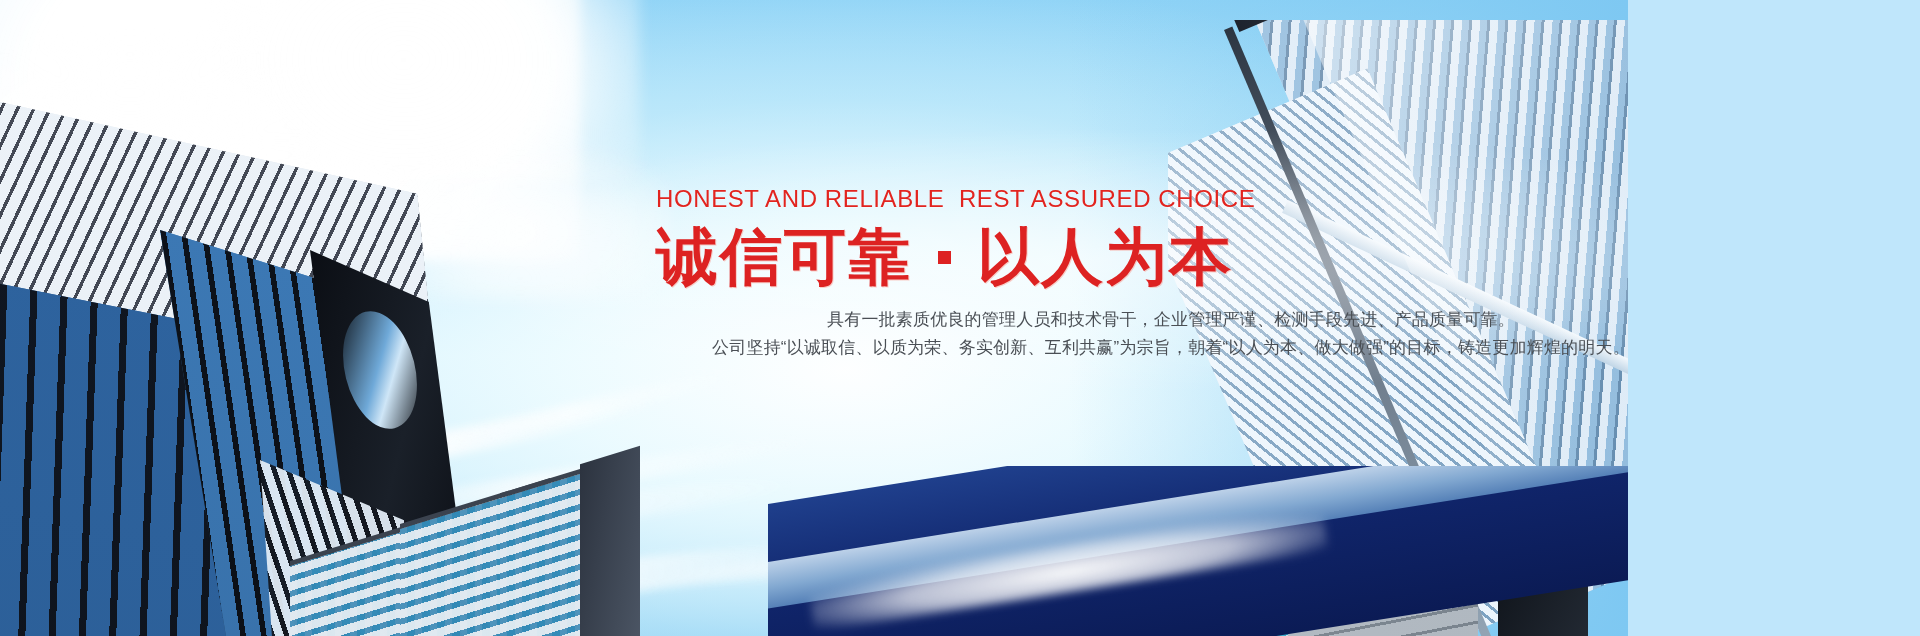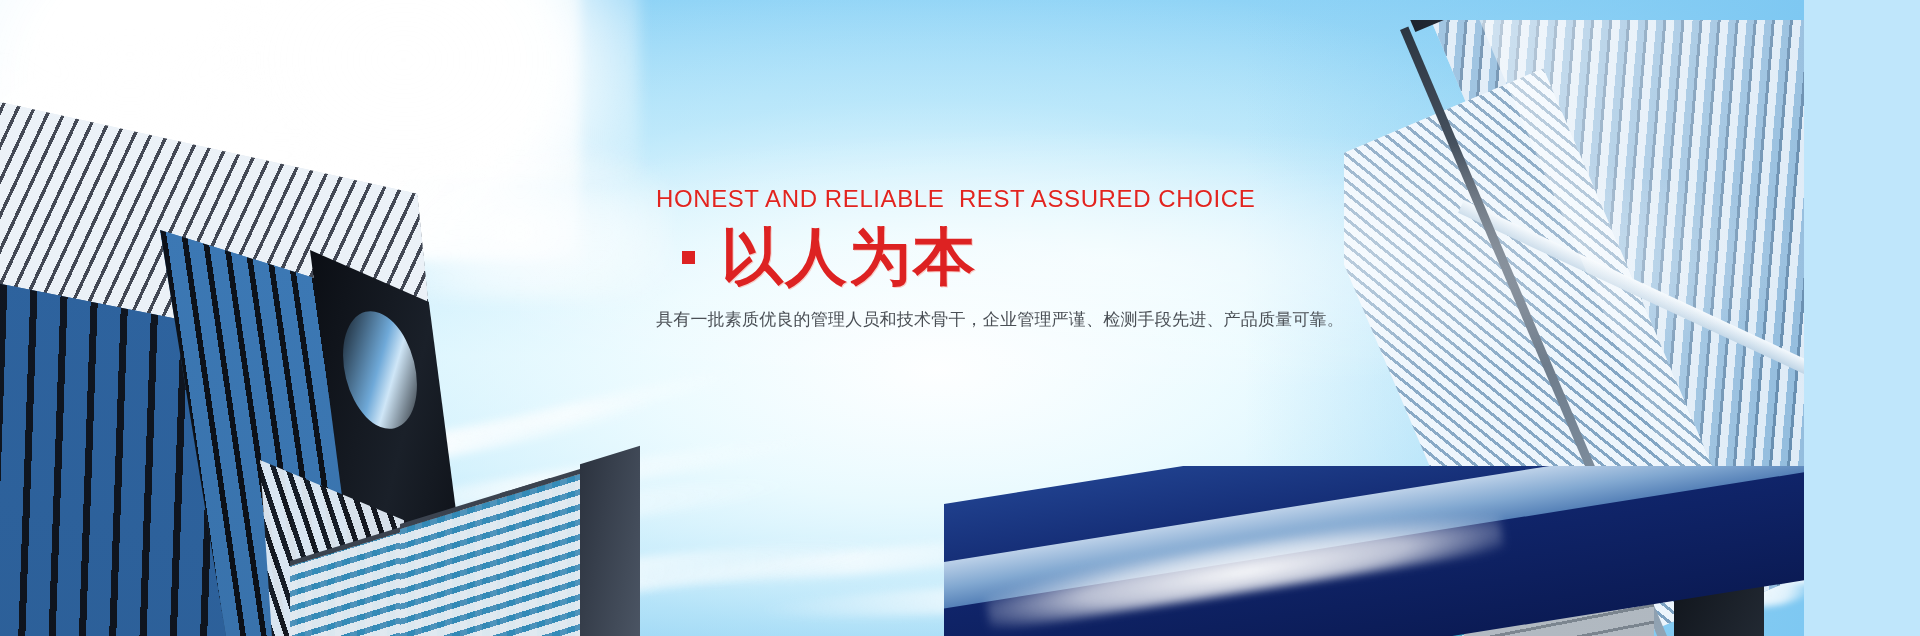--- a/index.html
+++ b/index.html
@@ -5,21 +5,21 @@
   * { margin:0; padding:0; box-sizing:border-box; }
   html,body { width:1920px; height:636px; overflow:hidden; }
   body {
     font-family:"Liberation Sans","DejaVu Sans",sans-serif;
     background:#bfe6fb;
   }
 
   
   .banner {
     position:relative;
-    width:1804px; height:636px;
+    width:1628px; height:636px;
     overflow:hidden;
   }
 
   
   .sky {
     position:absolute; inset:0;
     background:
       radial-gradient(ellipse 1100px 520px at 52% 58%,
          rgba(255,255,255,.95) 0%,
          rgba(238,252,255,.85) 26%,
@@ -351,20 +351,21 @@
     background:#dd2222;
     margin:0 26px;
     flex:0 0 auto;
   }
   .desc{
     margin-top:14px;
     color:#4a4f55;
     font-size:17px;
     line-height:1.65;
     letter-spacing:.2px;
+    text-align:center;
   }
   .desc div{ white-space:nowrap; }
 
   
   .copy-glow{
     position:absolute; left:520px; top:130px;
     width:1300px; height:260px;
     background:radial-gradient(ellipse at 45% 50%,rgba(255,255,255,.55) 0%,rgba(255,255,255,0) 72%);
     pointer-events:none;
   }
@@ -446,23 +447,25 @@
     <div class="band-cloud"></div>
   </div>
 
   <div class="copy-glow"></div>
 
   <div class="copy">
 
     <div class="eng-tagline">HONEST AND RELIABLE  REST ASSURED CHOICE</div>
 
     <div class="headline">
+      <span class="seg">诚信可靠</span>
       <span class="dot"></span>
       <span class="seg">以人为本</span>
     </div>
 
     <div class="desc">
       <div>具有一批素质优良的管理人员和技术骨干，企业管理严谨、检测手段先进、产品质量可靠。</div>
+      <div>公司坚持“以诚取信、以质为荣、务实创新、互利共赢”为宗旨，朝着“以人为本、做大做强”的目标，铸造更加辉煌的明天。</div>
     </div>
 
   </div>
 
 </div>
 
 </body></html>

